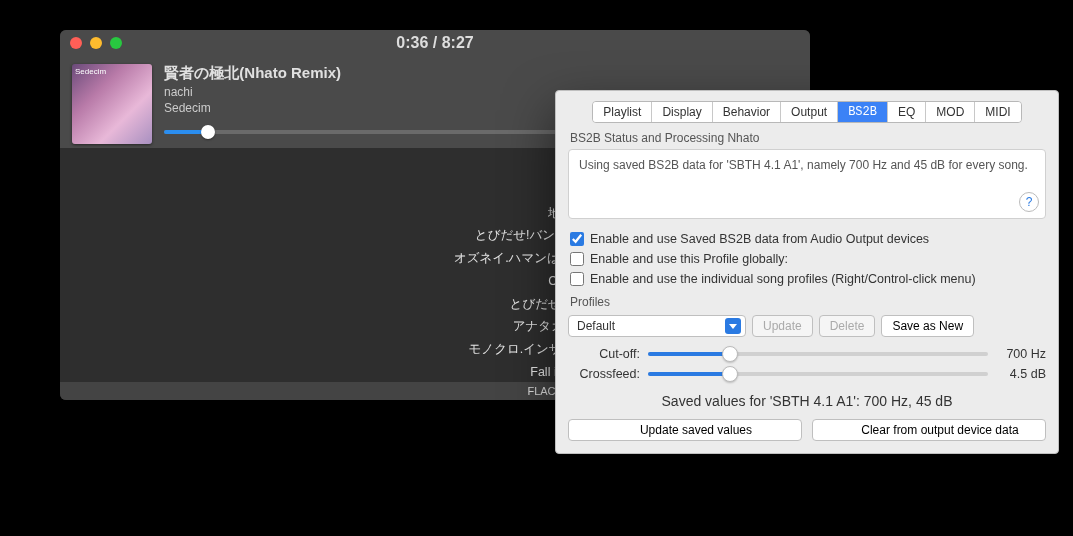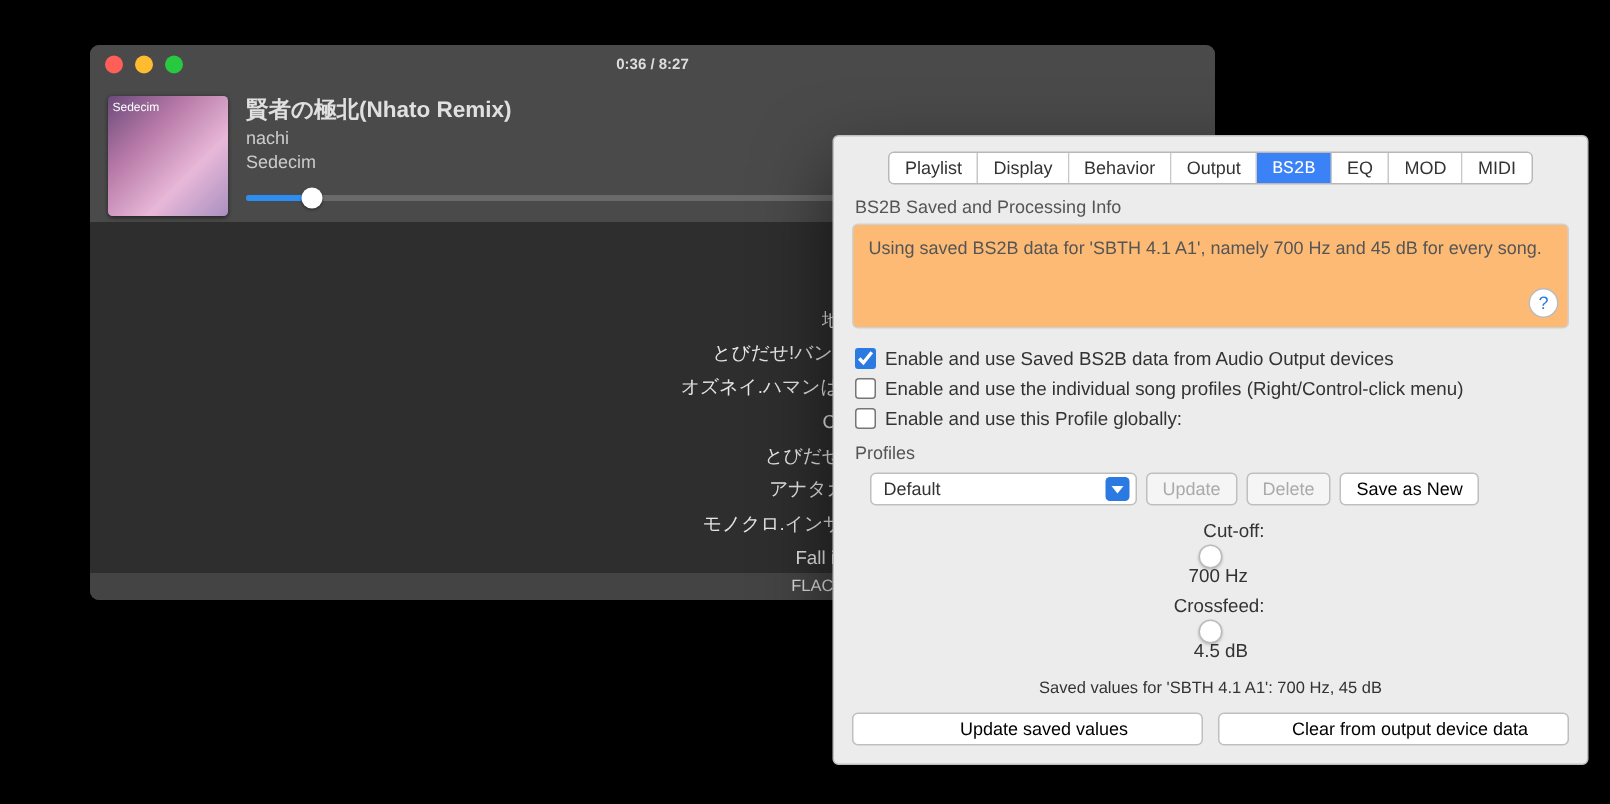--- a/index.html
+++ b/index.html
@@ -19,21 +19,21 @@
     background: #4a4a4a;
     display: flex;
     align-items: center;
     position: relative;
   }
   .traffic-lights { display: flex; gap: 8px; padding-left: 10px; }
   .dot { width: 12px; height: 12px; border-radius: 50%; }
   .red { background: #ff5f57; }
   .yellow { background: #febc2e; }
   .green { background: #28c840; }
-  .time-readout { position:absolute; left:0; right:0; text-align:center; color:#ddd; font-size:10px; font-weight: 600; pointer-events:none;}
+  .time-readout { position:absolute; left:0; right:0; text-align:center; color:#ddd; font-size:16px; font-weight: 600; pointer-events:none;}
   .title-icons { position:absolute; right:8px; display:flex; gap:10px; top: 40px; color:#bbb; }
   .title-icons svg { width:18px; height:18px; stroke:#bbb; fill:none; stroke-width:1.5; }
 
   .nowplaying {
     display:flex;
     padding: 8px 12px 4px 12px;
     gap: 12px;
     align-items:flex-start;
     position:relative;
     background:#4a4a4a;
@@ -89,55 +89,55 @@
     font-size:12.5px;
     color:#333;
   }
   .tabs { display:flex; gap:0; margin-bottom:8px; border-radius:4px; overflow:hidden; border:1px solid #b8b8b8; width:fit-content; margin-left:auto; margin-right:auto;}
   .tab { padding:3px 10px; font-size:12px; background:#fff; border-right:1px solid #c8c8c8; cursor:default;}
   .tab:last-child{border-right:none;}
   .tab.active { background:#3b82f6; color:#fff;font-family:Liberation Mono, monospace; }
 
   .group-label { font-size:12px; color:#555; margin:2px 0 4px 2px;}
   .info-box {
-    background:#fdba74; border:1px solid #d0d0d0; border-radius:4px;
+    background:#ffffff; border:1px solid #d0d0d0; border-radius:4px;
     padding:8px 10px; font-size:12px; color:#555; position:relative;
     margin-bottom:10px; min-height:70px;
   }
   .help-badge {
     position:absolute; right:6px; bottom:6px;
     width:20px; height:20px; border:1px solid #bbb; border-radius:50%;
     background:#fff; color:#2a7ae2; font-size:12px; display:flex; align-items:center; justify-content:center;
   }
 
   .check-row { display:flex; align-items:center; gap:6px; padding:3px 2px; font-size:12.5px;}
   .check-row input { width:14px; height:14px; accent-color:#2a7ae2;}
 
-  .profiles-row { display:flex; align-items:center; gap:6px; margin:6px 0 10px 12px; }
+  .profiles-row { display:flex; align-items:center; gap:6px; margin:6px 0 10px 0; }
   .select {
     flex:0 0 178px; height:22px; background:#fff; border:1px solid #bfbfbf; border-radius:4px;
     display:flex; align-items:center; padding:0 4px 0 8px; font-size:12px; justify-content:space-between;
   }
   .select .chev { width:16px; height:16px; background:#2a7ae2; border-radius:3px; display:flex; align-items:center; justify-content:center;}
   .select .chev::after{content:"";border-left:4px solid transparent;border-right:4px solid transparent;border-top:5px solid #fff;}
   .btn {
     height:22px; padding:0 10px; background:#fff; border:1px solid #bfbfbf; border-radius:4px;
     font-size:12px; display:flex; align-items:center; color:#000000;
   }
   .btn.disabled { color:#aaa; background:#f5f5f5;}
   .btn.wide { flex:1; justify-content:center;padding-left:32px; }
 
-  .slider-row { display:flex; align-items:center; gap:8px; margin:6px 0;flex-direction:column; }
+  .slider-row { display:flex; align-items:center; gap:8px; margin:6px 0; }
   .slider-label { width:72px; text-align:right; font-size:12.5px; }
   .slider-track { flex:1; height:4px; background:#d0d0d0; border-radius:2px; position:relative;}
   .slider-fill { position:absolute; left:0; top:0; bottom:0; background:#2a7ae2; border-radius:2px;}
   .slider-knob { position:absolute; top:-6px; width:16px; height:16px; background:#fff; border:1px solid #bbb; border-radius:50%; box-shadow:0 1px 2px rgba(0,0,0,0.2);}
   .slider-val { width:50px; text-align:right; font-size:12.5px;}
 
-  .saved-text { text-align:center; font-size:11px; margin:12px 0 10px; color:#333;}
+  .saved-text { text-align:center; font-size:14px; margin:12px 0 10px; color:#333;}
   .bottom-buttons { display:flex; gap:10px;}
 </style>
 </head>
 <body>
 
 <div class="player-window">
   <div class="titlebar">
     <div class="traffic-lights">
       <div class="dot red"></div>
       <div class="dot yellow"></div>
@@ -228,37 +228,37 @@
       <div class="tab">Playlist</div>
       <div class="tab">Display</div>
       <div class="tab">Behavior</div>
       <div class="tab">Output</div>
       <div class="tab active">BS2B</div>
       <div class="tab">EQ</div>
       <div class="tab">MOD</div>
       <div class="tab">MIDI</div>
     </div>
 
-  <div class="group-label">BS2B Saved and Processing Info</div>
+  <div class="group-label">BS2B Status and Processing Nhato</div>
   <div class="info-box">
     <span>Using saved BS2B data for 'SBTH 4.1 A1', namely 700 Hz and 45 dB for every song.</span>
     <div class="help-badge">?</div>
   </div>
 
   <label class="check-row">
     <input type="checkbox" id="cb0" checked="" style="">
     <span>Enable and use Saved BS2B data from Audio Output devices</span>
   </label>
   <label class="check-row">
+    <input type="checkbox" id="cb2" style="">
+    <span>Enable and use this Profile globally:</span>
+  </label>
+  <label class="check-row">
     <input type="checkbox" id="cb1" style="">
     <span>Enable and use the individual song profiles (Right/Control-click menu)</span>
-  </label>
-  <label class="check-row">
-    <input type="checkbox" id="cb2" style="">
-    <span>Enable and use this Profile globally:</span>
   </label>
 
   <div class="group-label" style="margin-top:6px">Profiles</div>
   <div class="profiles-row">
     <div class="select">
       <span>Default</span>
       <span class="chev"></span>
     </div>
     <div class="btn disabled">Update</div>
     <div class="btn disabled">Delete</div>

